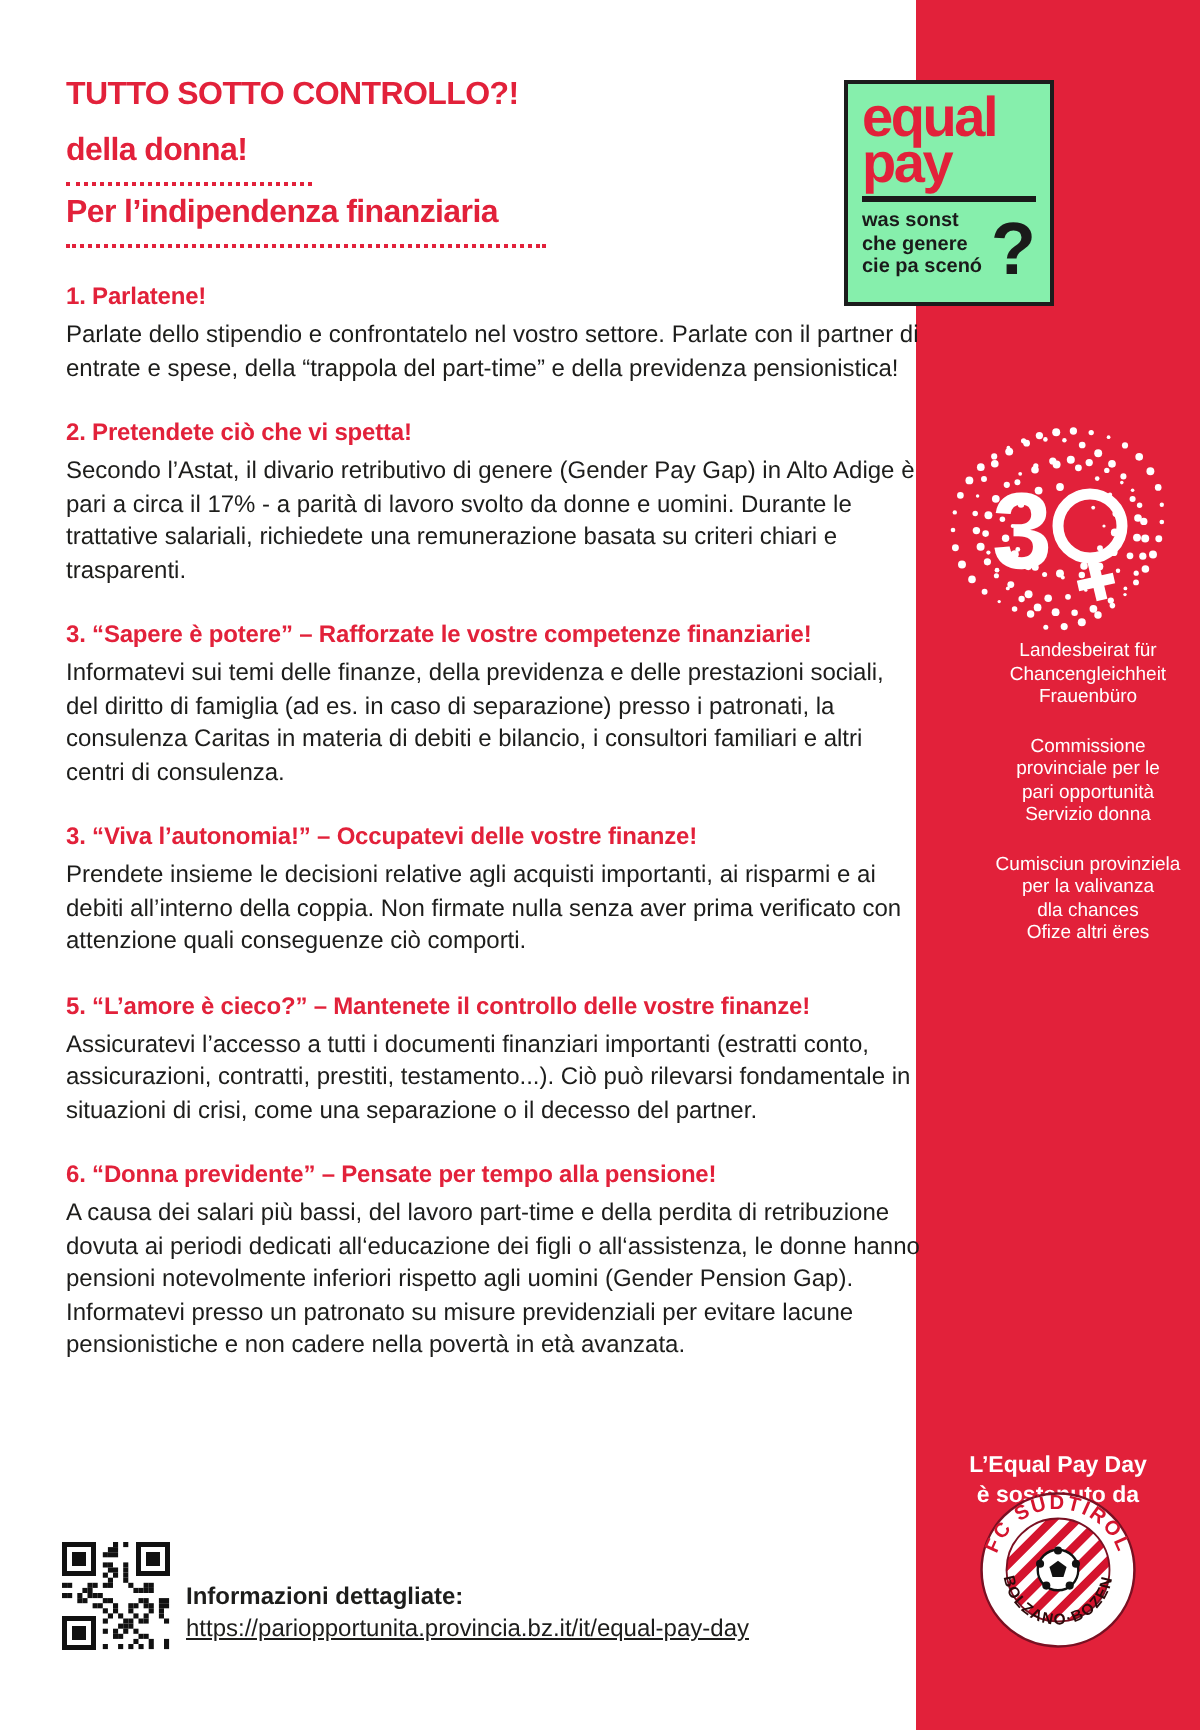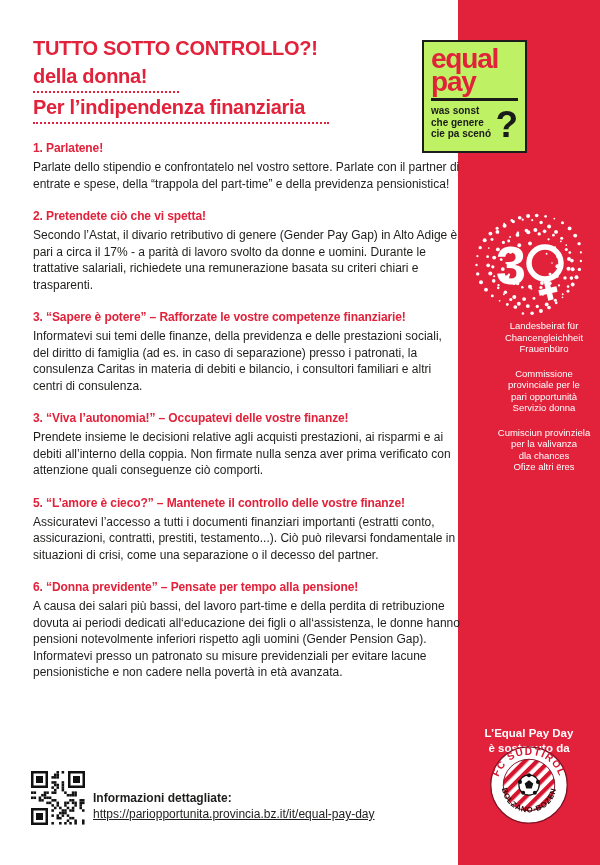--- a/index.html
+++ b/index.html
@@ -16,21 +16,21 @@
 
   
   .red-band {
     position: absolute; left: 458px; top: 0; width: 142px; height: 865px;
     background: var(--red);
   }
 
   
   .main { position: absolute; left: 33px; top: 34px; width: 428px; }
 
-  .title { color: var(--red); font-weight: bold; font-size: 20px; line-height: 28px; letter-spacing: -0.3px; margin-bottom: 16px; }
+  .title { color: var(--red); font-weight: bold; font-size: 16px; line-height: 28px; letter-spacing: -0.3px; margin-bottom: 16px; }
   .title .tline { display: table; white-space: nowrap; }
   .title .dotted { border-bottom: 2px dotted var(--red); padding-bottom: 1px; }
   .title .pad1 { padding-right: 24px; }
   .title .pad2 { padding-right: 32px; }
 
   .section h2 {
     color: var(--red); font-size: 12px; font-weight: bold; line-height: 17px;
     letter-spacing: -0.1px; white-space: nowrap;
     margin-top: 16px; margin-bottom: 2px;
   }
@@ -39,21 +39,21 @@
   
   .footer { position: absolute; left: 30px; top: 770px; width: 420px; }
   .qr { position: absolute; left: 0; top: 0; width: 56px; height: 56px; }
   .footer-text { position: absolute; left: 63px; top: 20px; font-size: 12px; line-height: 16px; }
   .footer-text .label { font-weight: bold; }
   .footer-text a { color: var(--ink); text-decoration: underline; }
 
   
   .ep-logo {
     position: absolute; left: 422px; top: 40px; width: 105px; height: 113px;
-    background: #bef264; border: 2px solid #1c1c1c; padding: 5px 7px 6px;
+    background: #86efac; border: 2px solid #1c1c1c; padding: 5px 7px 6px;
   }
   .ep-word { color: var(--red); font-weight: bold; font-size: 28px; line-height: 23px; letter-spacing: -1.2px; }
   .ep-rule { border: none; border-top: 3px solid #1a1a1a; margin: 5px 0 4px; }
   .ep-sub { display: flex; justify-content: space-between; align-items: flex-end; }
   .ep-lines { font-size: 10px; font-weight: bold; line-height: 11.5px; color: #1a1a1a; white-space: nowrap; }
   .ep-q { font-size: 37px; font-weight: bold; line-height: 30px; color: #1a1a1a; }
 
   
   .anniv { position: absolute; left: 469px; top: 208px; width: 120px; height: 115px; }
   .band-orgs { position: absolute; left: 458px; top: 320px; width: 142px; text-align: center; }
@@ -85,21 +85,21 @@
   <div class="section">
     <h2>2. Pretendete ciò che vi spetta!</h2>
     <p>Secondo l’Astat, il divario retributivo di genere (Gender Pay Gap) in Alto Adige è pari a circa il 17% - a parità di lavoro svolto da donne e uomini. Durante le trattative salariali, richiedete una remunerazione basata su criteri chiari e trasparenti.</p>
   </div>
   <div class="section">
     <h2>3. “Sapere è potere” – Rafforzate le vostre competenze finanziarie!</h2>
     <p>Informatevi sui temi delle finanze, della previdenza e delle prestazioni sociali, del diritto di famiglia (ad es. in caso di separazione) presso i patronati, la consulenza Caritas in materia di debiti e bilancio, i consultori familiari e altri centri di consulenza.</p>
   </div>
   <div class="section">
     <h2>3. “Viva l’autonomia!” – Occupatevi delle vostre finanze!</h2>
-    <p>Prendete insieme le decisioni relative agli acquisti prestazioni, ai risparmi e ai debiti all’interno della coppia. Non firmate nulla senza aver prima verificato con attenzione quali conseguenze ciò comporti.</p>
+    <p>Prendete insieme le decisioni relative agli acquisti importanti, ai risparmi e ai debiti all’interno della coppia. Non firmate nulla senza aver prima verificato con attenzione quali conseguenze ciò comporti.</p>
   </div>
   <div class="section">
     <h2>5. “L’amore è cieco?” – Mantenete il controllo delle vostre finanze!</h2>
     <p>Assicuratevi l’accesso a tutti i documenti finanziari importanti (estratti conto, assicurazioni, contratti, prestiti, testamento...). Ciò può rilevarsi fondamentale in situazioni di crisi, come una separazione o il decesso del partner.</p>
   </div>
   <div class="section">
     <h2>6. “Donna previdente” – Pensate per tempo alla pensione!</h2>
     <p>A causa dei salari più bassi, del lavoro part-time e della perdita di retribuzione dovuta ai periodi dedicati all‘educazione dei figli o all‘assistenza, le donne hanno pensioni notevolmente inferiori rispetto agli uomini (Gender Pension Gap). Informatevi presso un patronato su misure previdenziali per evitare lacune pensionistiche e non cadere nella povertà in età avanzata.</p>
   </div>
 </div>

